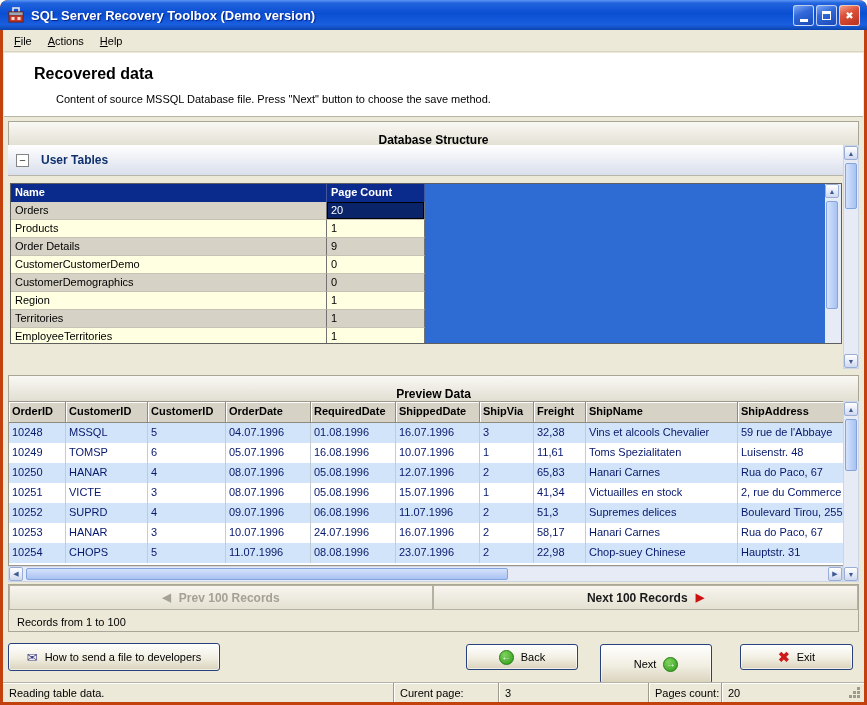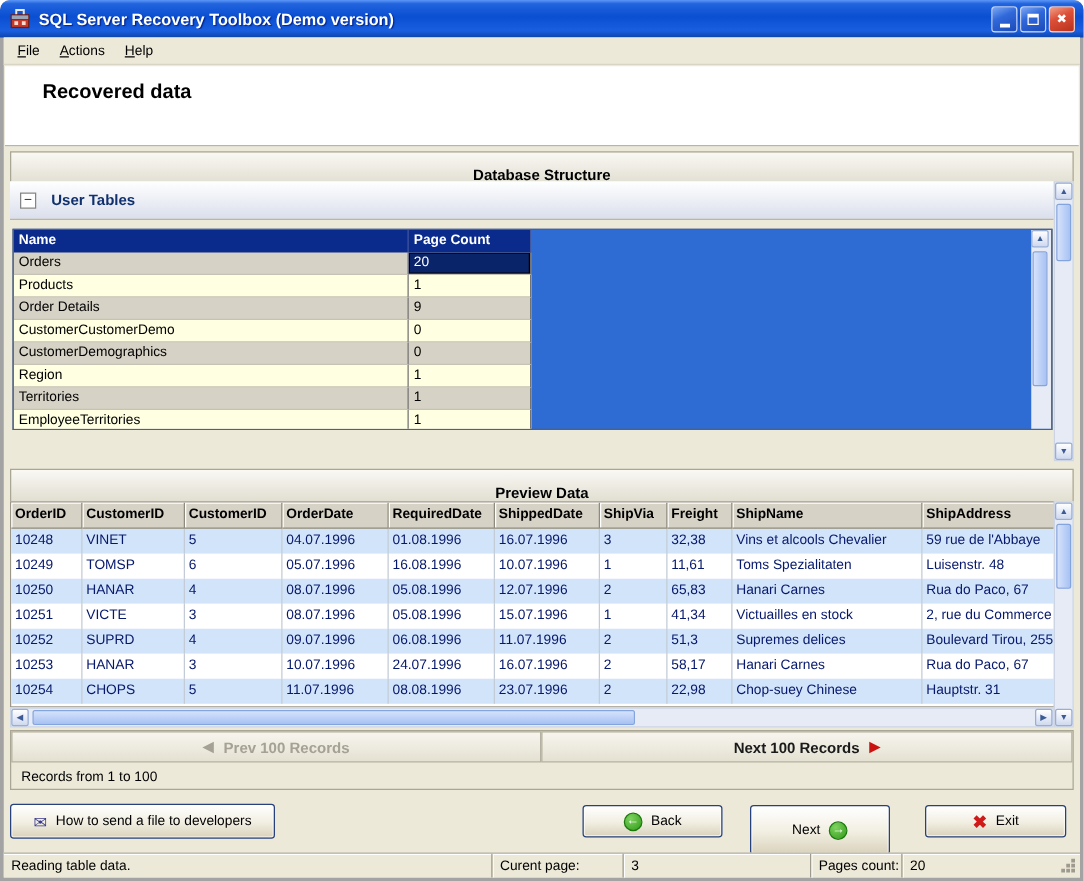--- a/index.html
+++ b/index.html
@@ -1,19 +1,19 @@
 <!DOCTYPE html>
 <html><head>
 <meta charset="utf-8">
 <style>
   *{margin:0;padding:0;box-sizing:border-box}
   html,body{background:#fff}
   body{font-family:"Liberation Sans",sans-serif;-webkit-font-smoothing:antialiased}
 
-  .window{position:relative;width:867px;height:705px;background:#a3a3a3;border-radius:8px 8px 0 0;overflow:hidden}
+  .window{position:relative;width:867px;height:705px;background:#c2410c;border-radius:8px 8px 0 0;overflow:hidden}
 
   
   .titlebar{position:absolute;left:0;top:0;width:867px;height:30px;border-radius:7px 7px 0 0;
     background:linear-gradient(#5c97f7 0%,#2264dd 10%,#0a4ed2 45%,#1a5fe0 82%,#0c44ad 100%);
     display:flex;align-items:center;padding:0 7px;gap:6px}
   .title-text{color:#fff;font-size:13px;font-weight:bold;text-shadow:1px 1px 1px #00228a;flex:1;white-space:nowrap;overflow:hidden}
   .win-btns{display:flex;gap:2px}
   .wbtn{width:21px;height:21px;border-radius:3px;border:1px solid rgba(255,255,255,.7);display:flex;align-items:center;justify-content:center;color:#fff;font-size:10px;
     background:linear-gradient(155deg,#7ca8f4,#3068da 40%,#1c4ab8);cursor:default}
   .wbtn.close{background:linear-gradient(155deg,#f2a088,#dd5038 40%,#b8311c)}
@@ -141,20 +141,21 @@
   <div class="inner">
 
     <div class="menubar">
       <span class="menu-item">File</span>
       <span class="menu-item">Actions</span>
       <span class="menu-item">Help</span>
     </div>
 
     <div class="header-panel">
       <div class="page-title">Recovered data</div>
+      <div class="page-subtitle">Content of source MSSQL Database file. Press "Next" button to choose the save method.</div>
     </div>
 
     <div class="section-header sh-db">Database Structure</div>
 
     <div class="ut-bar">
       <button class="collapse-btn">−</button>
       <span class="ut-title">User Tables</span>
     </div>
 
     <div class="vscroll" style="left:840px;top:115px;height:224px">
@@ -230,21 +231,21 @@
           <div class="pv-h">RequiredDate</div>
           <div class="pv-h">ShippedDate</div>
           <div class="pv-h">ShipVia</div>
           <div class="pv-h">Freight</div>
           <div class="pv-h">ShipName</div>
           <div class="pv-h">ShipAddress</div>
         </div>
       <div>
           <div class="pv-row alt">
             <div class="pv-c">10248</div>
-            <div class="pv-c">VINET</div>
+            <div class="pv-c">MSSQL</div>
             <div class="pv-c">5</div>
             <div class="pv-c">04.07.1996</div>
             <div class="pv-c">01.08.1996</div>
             <div class="pv-c">16.07.1996</div>
             <div class="pv-c">3</div>
             <div class="pv-c">32,38</div>
             <div class="pv-c">Vins et alcools Chevalier</div>
             <div class="pv-c">59 rue de l'Abbaye</div>
           </div>
           <div class="pv-row">

